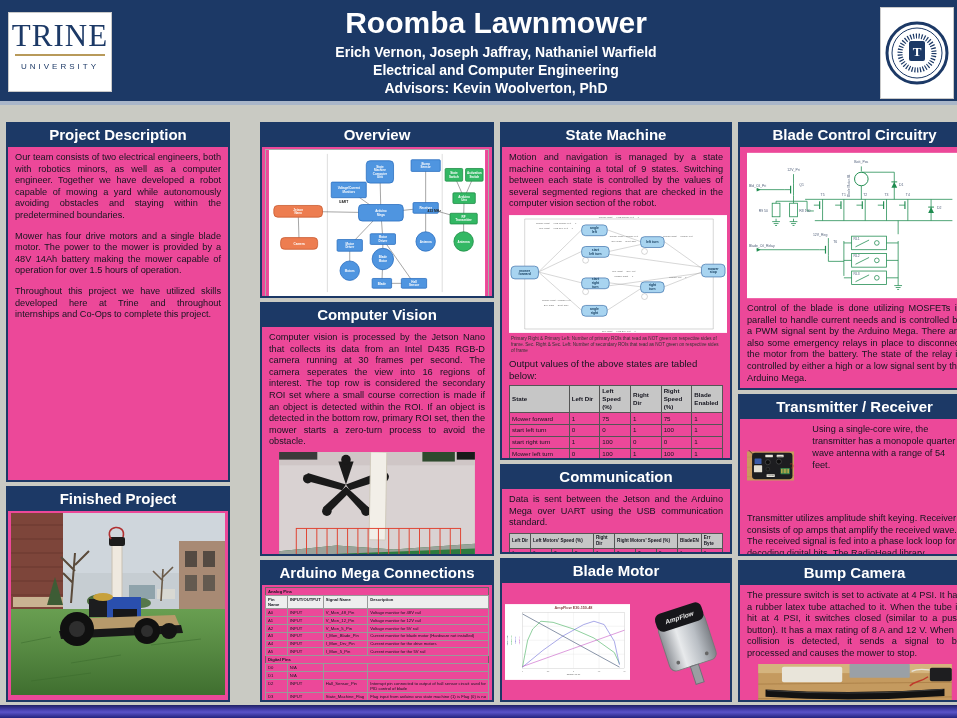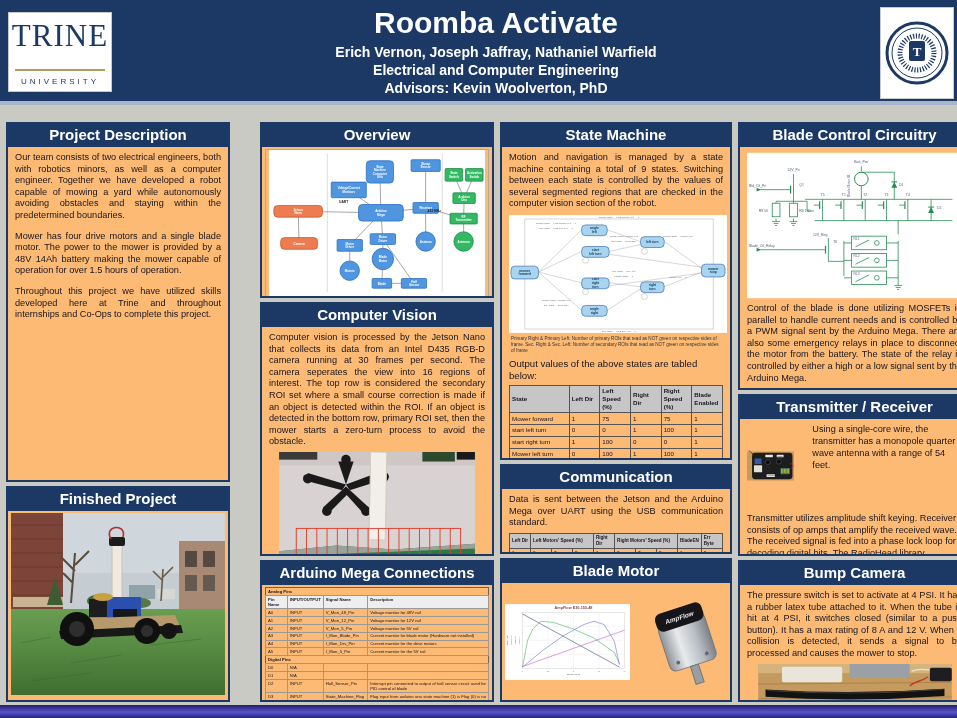--- a/index.html
+++ b/index.html
@@ -1,29 +1,29 @@
 <!DOCTYPE html>
 <html><head>
 <meta charset="utf-8">
 <style>
   html,body{margin:0;padding:0;}
   body{width:957px;height:718px;background:#c9cac3;font-family:"Liberation Sans",sans-serif;position:relative;overflow:hidden;}
   .hdr{position:absolute;top:0;left:0;width:957px;height:101px;background:#1c3966;}
   .hdr-band{position:absolute;top:101px;left:0;width:957px;height:4px;background:#a9b6c9;}
   .logo{position:absolute;top:12px;left:8px;width:104px;height:80px;background:#fff;border:1px solid #c9c9c9;text-align:center;box-sizing:border-box;}
   .logo-trine{font-family:"Liberation Serif",serif;font-size:31px;color:#1c3966;line-height:1.05;margin-top:7px;letter-spacing:1px;}
-  .logo-univ{font-size:8px;letter-spacing:3px;color:#1c3966;margin:16px 6px 0;border-top:2px solid #b89a5a;padding-top:6px;}
+  .logo-univ{font-size:8px;letter-spacing:3px;color:#1c3966;margin:1px 6px 0;border-top:2px solid #b89a5a;padding-top:6px;}
   .seal{position:absolute;top:7px;right:3px;width:74px;height:92px;background:#fff;border:1px solid #c9c9c9;display:flex;align-items:center;justify-content:center;box-sizing:border-box;}
   .hdr-text{position:absolute;left:120px;right:85px;top:4px;text-align:center;color:#fff;}
   .hdr-text h1{margin:2px 0 4px;font-size:30px;font-weight:bold;}
   .hdr-sub{font-size:14px;font-weight:bold;line-height:1.28;}
   .cols{position:absolute;top:122px;left:6px;width:945px;height:580px;display:flex;gap:6px;}
   .col{display:flex;flex-direction:column;gap:4px;}
   .c1{width:230px;}.c2{width:276px;padding-left:24px;}.c3{width:232px;}.c4{width:233px;}
-  .panel{border:2px solid #1c3966;background:#fdba74;display:flex;flex-direction:column;box-sizing:border-box;overflow:hidden;}
+  .panel{border:2px solid #1c3966;background:#ec4899;display:flex;flex-direction:column;box-sizing:border-box;overflow:hidden;}
   .panel-h{background:#1c3966;color:#fff;font-weight:bold;font-size:15px;text-align:center;padding:2px 0 4px;flex:0 0 auto;}
   .panel-b{flex:1;padding:5px 7px;font-size:9.2px;line-height:1.26;text-align:justify;color:#15151f;overflow:hidden;}
   .panel-b p{margin:0 0 9px;}
   .tight{padding:2px 3px;}
   .caption{font-size:4.6px;line-height:1.35;color:#333;text-align:left;margin:1px 2px 3px;}
   .intro{font-size:9.6px;margin:2px 0 3px;text-align:left;}
   table{border-collapse:collapse;width:100%;}
   .state-tbl{font-size:6.2px;}
   .state-tbl th,.state-tbl td{border:1px solid #555;padding:1.5px 2px;text-align:left;}
   .state-tbl th{background:#c6c6c6;font-weight:bold;}
@@ -45,21 +45,21 @@
 <body>
 
 <div>
 
   <header class="hdr">
     <div class="logo">
       <div class="logo-trine">TRINE</div>
       <div class="logo-univ">UNIVERSITY</div>
     </div>
     <div class="hdr-text">
-      <h1>Roomba Activate</h1>
+      <h1>Roomba Lawnmower</h1>
       <div class="hdr-sub">Erich Vernon, Joseph Jaffray, Nathaniel Warfield</div>
       <div class="hdr-sub">Electrical and Computer Engineering</div>
       <div class="hdr-sub">Advisors: Kevin Woolverton, PhD</div>
     </div>
     <div class="seal">
       <svg width="64" height="86" viewBox="0 0 64 86">
         <circle cx="32" cy="43" r="30" fill="#fff" stroke="#1c3966" stroke-width="3"></circle>
         <circle cx="32" cy="43" r="25" fill="none" stroke="#1c3966" stroke-width="1"></circle>
         <circle cx="32" cy="43" r="17" fill="none" stroke="#1c3966" stroke-width="5" stroke-dasharray="1.2 1.6"></circle>
         <rect x="24" y="31" width="16" height="20" rx="2" fill="#1c3966"></rect>

